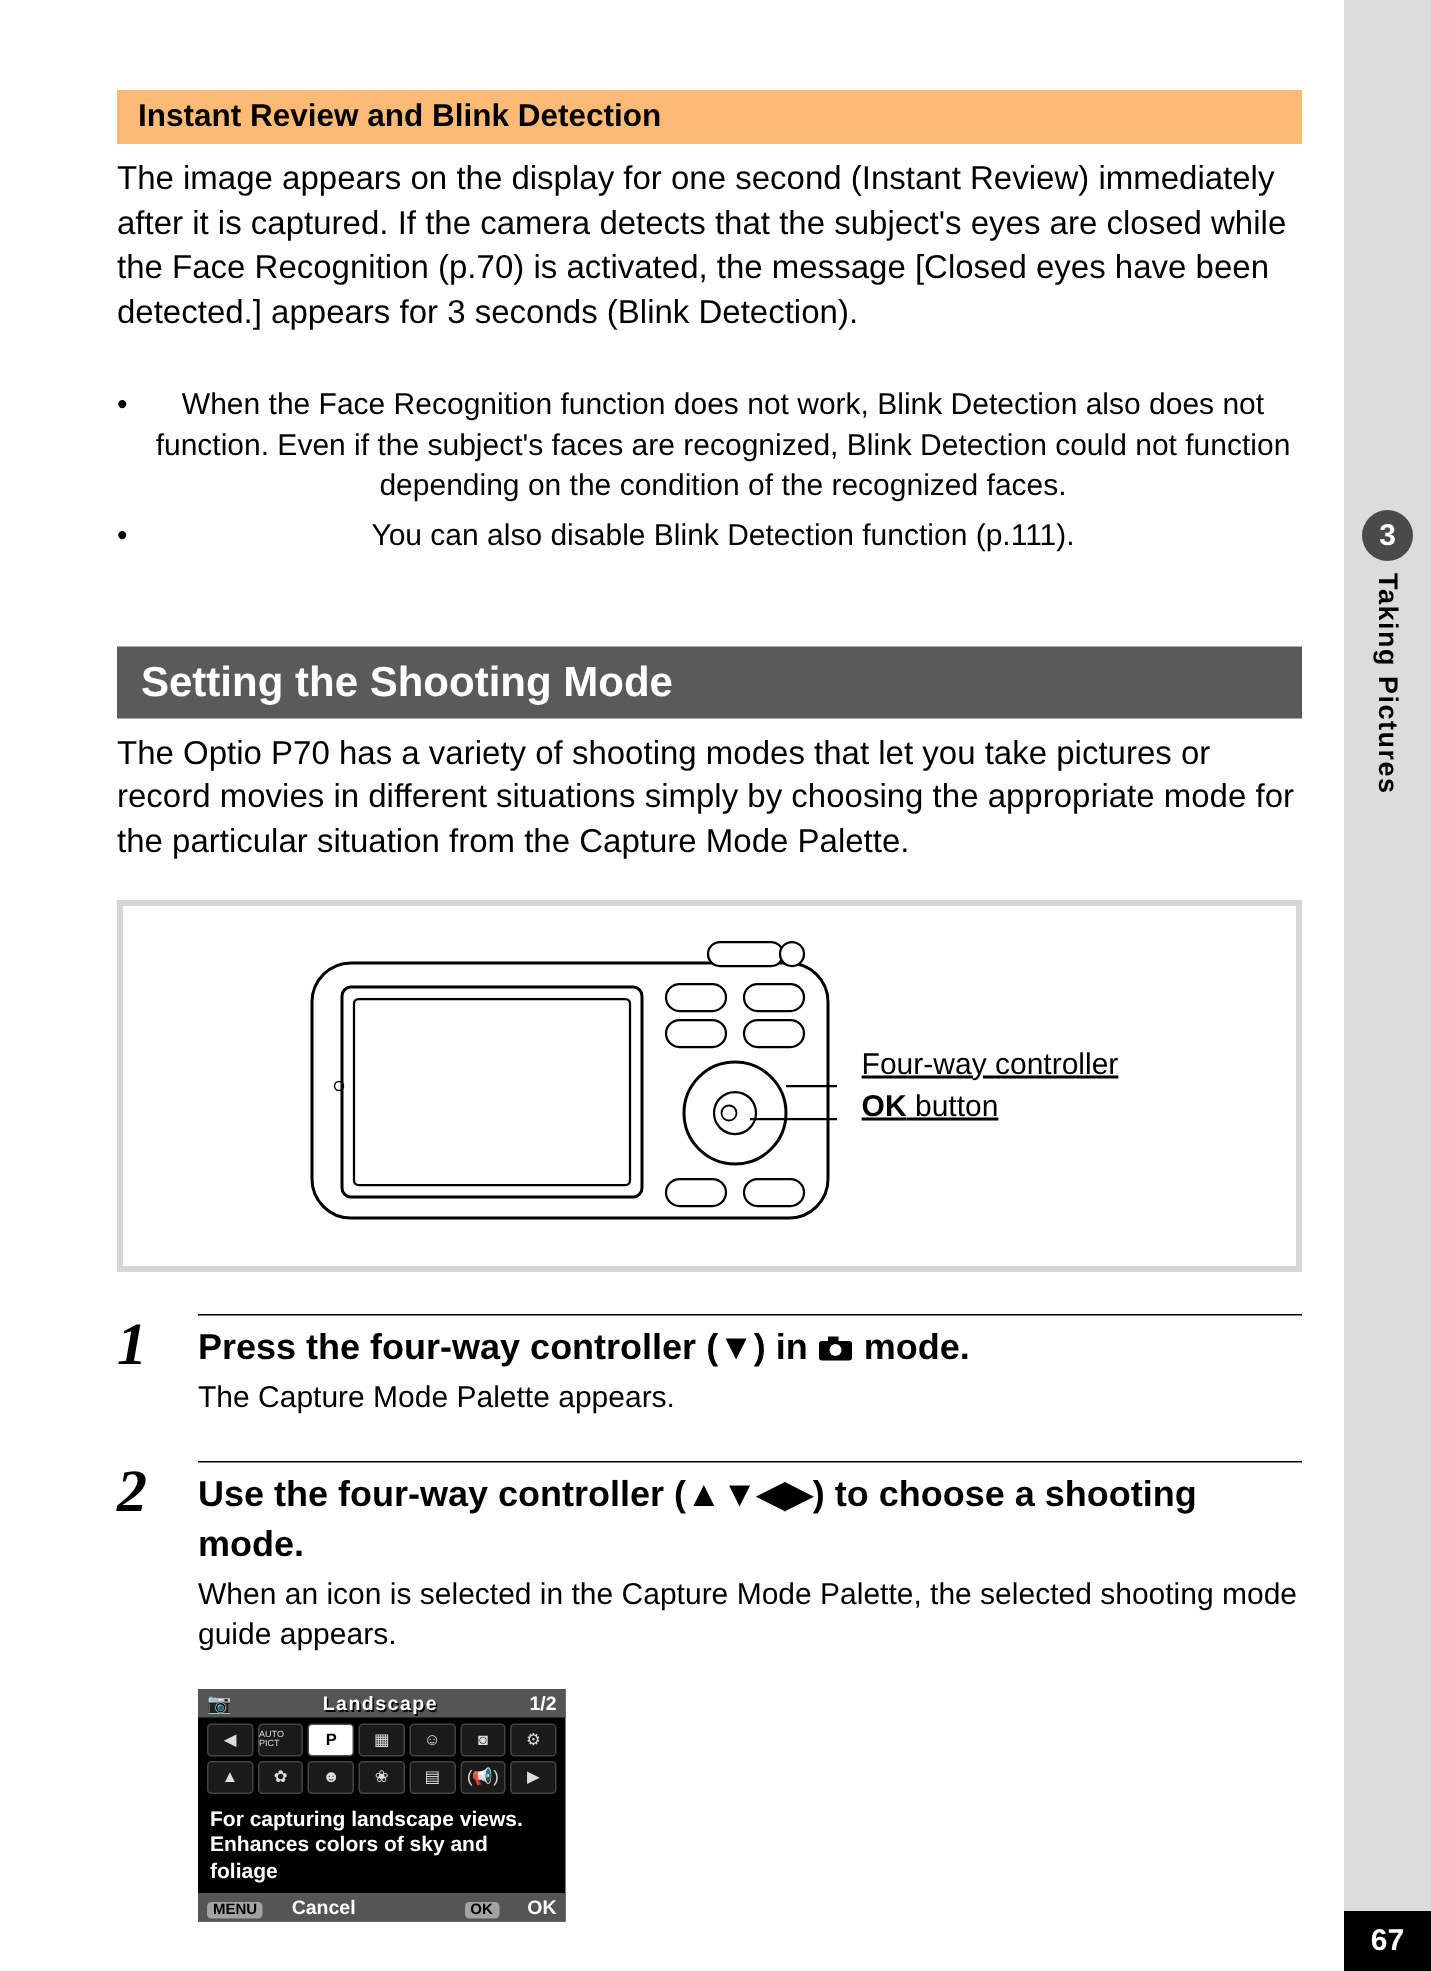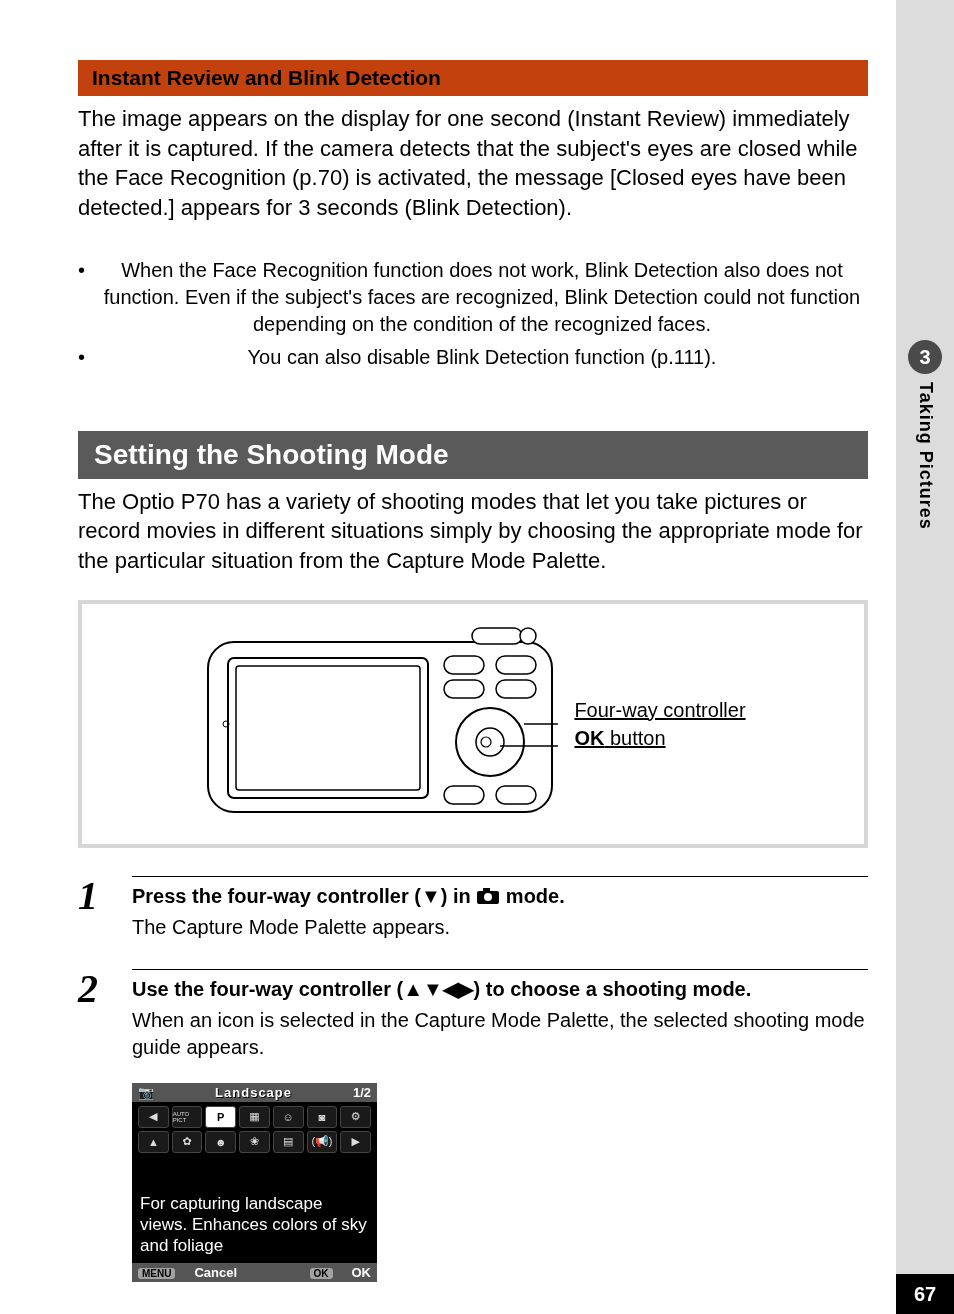--- a/index.html
+++ b/index.html
@@ -1,45 +1,45 @@
 <!DOCTYPE html>
 <html><head>
 <meta charset="utf-8">
 <style>
   * { box-sizing: border-box; margin: 0; padding: 0; }
   html, body { width: 954px; height: 1314px; font-family: Arial, Helvetica, sans-serif; color: #000; background: #fff; }
   .page { position: relative; width: 954px; height: 1314px; }
   .right-rail { position: absolute; right: 0; top: 0; width: 58px; height: 100%; background: #dcdcdc; }
   .content { position: absolute; left: 78px; top: 60px; width: 790px; }
-  .subhead-bar { background: #c2410c; padding: 6px 14px; font-weight: bold; font-size: 21px; }
+  .subhead-bar { background: #fdba74; padding: 6px 14px; font-weight: bold; font-size: 21px; }
   .body-text { font-size: 22px; line-height: 1.35; margin-top: 8px; }
   .memo-row { display: flex; gap: 16px; margin-top: 34px; }
   .memo-icon { width: 56px; flex-shrink: 0; }
   .memo-list { font-size: 20px; line-height: 1.35; }
   .memo-list li { list-style: none; position: relative; padding-left: 18px; margin-bottom: 6px; text-align: center; }
   .memo-list li::before { content: "•"; position: absolute; left: 0; }
   .section-bar { background: #5a5a5a; color: #fff; font-weight: bold; font-size: 28px; padding: 8px 16px; margin-top: 54px; }
   .diagram-frame { border: 4px solid #d6d6d6; margin-top: 24px; padding: 20px 16px; display:flex; align-items:center; justify-content:center; gap: 14px; text-decoration: underline; }
   .camera-svg { width: 360px; height: 200px; }
   .labels-col { font-size: 20px; line-height: 1.4; }
   .labels-col .ok { font-weight: bold; }
   .step { display: flex; gap: 18px; margin-top: 28px; }
   .step-num { font-family: "Times New Roman", serif; font-style: italic; font-weight: bold; font-size: 40px; line-height: 1; width: 36px; }
   .step-body { flex: 1; border-top: 1px solid #000; padding-top: 6px; }
-  .step-title { font-weight: bold; font-size: 20px; line-height: 1.35; }
+  .step-title { font-weight: bold; font-size: 24px; line-height: 1.35; }
   .step-desc { font-size: 20px; line-height: 1.35; margin-top: 4px; }
   .step2-wrap { display:flex; gap: 22px; align-items: flex-start; flex-direction: column; }
   .step2-left { flex: 1; }
   .lcd { width: 245px; background:#000; color:#fff; font-size:13px; }
   .lcd-top { background:#555; display:flex; align-items:center; justify-content:space-between; padding:2px 6px; font-weight:bold; }
   .lcd-top .title { text-shadow: 1px 1px 0 #000; letter-spacing:1px; }
   .lcd-grid { display:grid; grid-template-columns: repeat(7, 1fr); gap:3px; padding:4px 6px; }
   .lcd-cell { height:22px; background:#1a1a1a; border:1px solid #444; border-radius:3px; display:flex; align-items:center; justify-content:center; font-size:11px; color:#ddd; }
   .lcd-cell.sel { background:#fff; color:#000; font-weight:bold; }
-  .lcd-desc { padding:4px 8px 6px; font-weight:normal; font-size:17px; line-height:1.25;margin-top:32px; }
+  .lcd-desc { padding:4px 8px 6px; font-weight:bold; font-size:14px; line-height:1.25; }
   .lcd-bot { background:#555; display:flex; justify-content:space-between; padding:2px 6px; font-weight:bold; }
   .lcd-btn { background:#a3a3a3; color:#000; border-radius:3px; padding:0 4px; font-size:10px; margin-right:19px; display:inline-block; }
   .side-tab { position:absolute; right:4px; top:340px; width:50px; text-align:center; }
   .side-circle { width:34px; height:34px; border-radius:50%; background:#4a4a4a; color:#fff; font-weight:bold; font-size:20px; display:flex; align-items:center; justify-content:center; margin:0 auto 8px; }
   .side-label { writing-mode: vertical-rl; font-weight:bold; font-size:18px; margin:0 auto; letter-spacing:1px; }
   .pagenum { position:absolute; right:0; bottom:0; width:58px; height:40px; background:#000; color:#fff; font-weight:bold; font-size:20px; display:flex; align-items:center; justify-content:center; }
   .cam-icon { display:inline-block; vertical-align:-2px; }
   .tri { font-family: Arial, sans-serif; }
 </style>
 </head>

